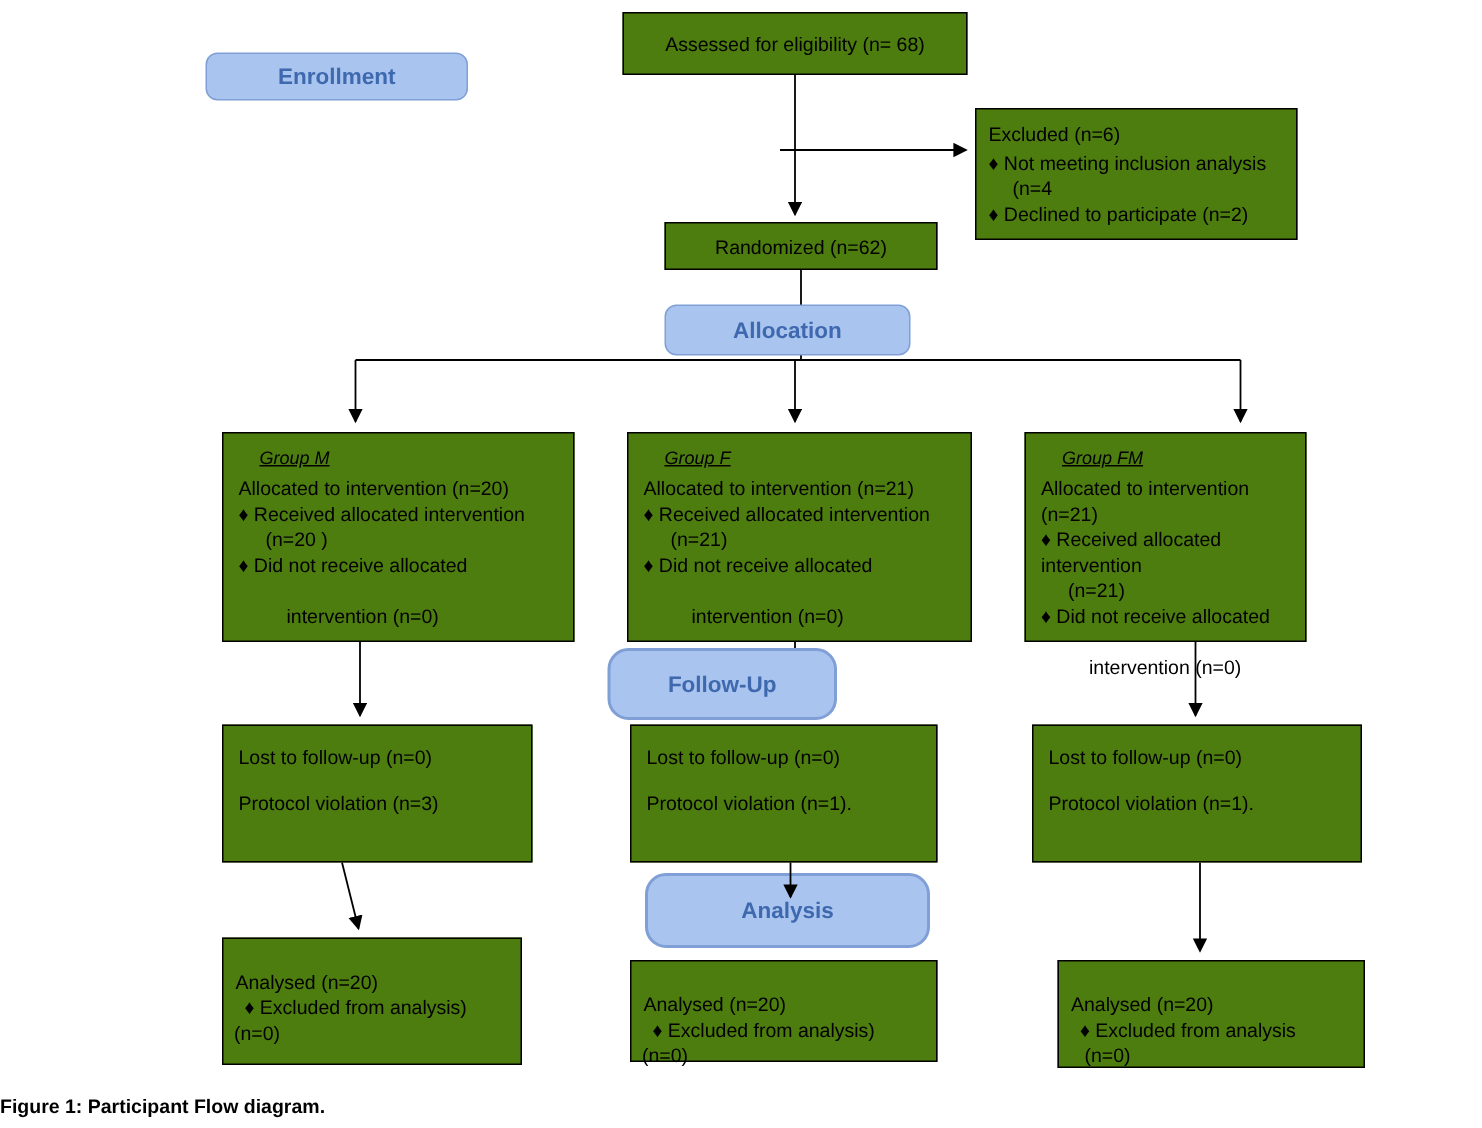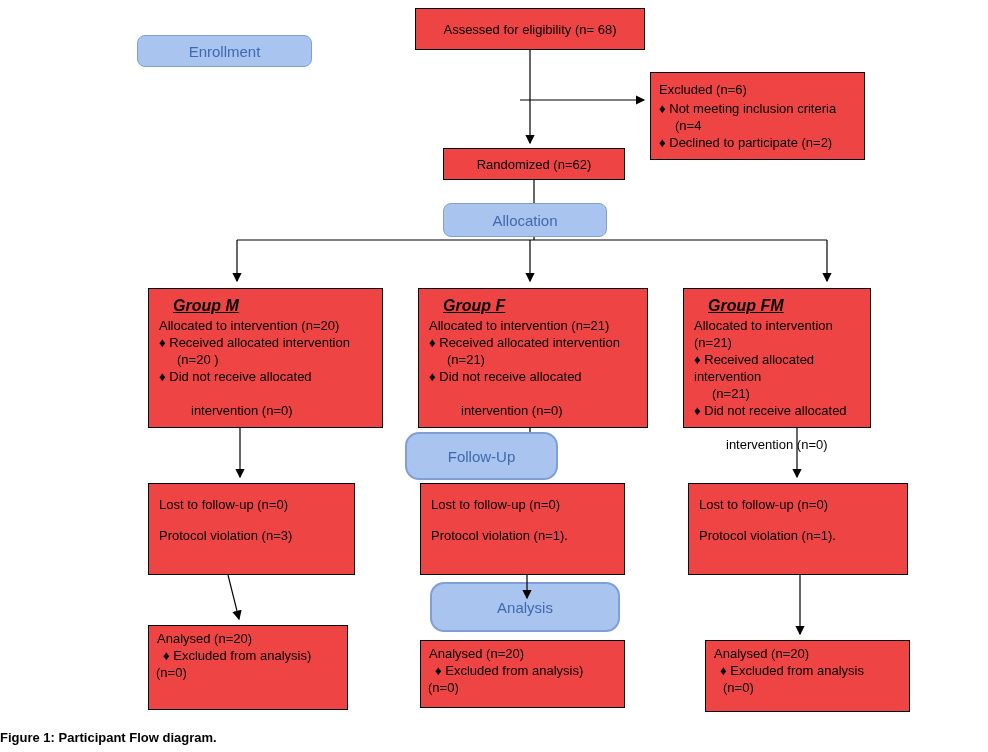--- a/index.html
+++ b/index.html
@@ -4,41 +4,41 @@
 <style>
   * { margin:0; padding:0; box-sizing:border-box; }
   html,body { background:#ffffff; }
   body { font-family:"Liberation Sans", sans-serif; color:#000; }
   .canvas { position:relative; width:988px; height:752px; background:#fff; overflow:hidden; }
 
   svg.arrows, svg.arrows-top { position:absolute; left:0; top:0; }
   svg.arrows { z-index:1; }
   svg.arrows-top { z-index:3; }
 
-  .box { position:absolute; background:#ef4444; border:1px solid #000; font-size:13px; line-height:17px; z-index:2; }
+  .box { position:absolute; background:#4d7c0f; border:1px solid #000; font-size:13px; line-height:17px; z-index:2; }
   .stage { position:absolute; background:#a9c4ee; border:1px solid #7f9fd6; border-radius:8px;
-           color:#3f69ae; font-weight:normal; font-size:15px;
+           color:#3f69ae; font-weight:bold; font-size:15px;
            display:flex; align-items:center; justify-content:center; z-index:2; }
   .stage.big { border-radius:14px; border-width:2px; }
   .center-text { display:flex; align-items:center; justify-content:center; }
 
-  .g-title { font-weight:bold; font-style:italic; text-decoration:underline; font-size:16px;
+  .g-title { font-weight:normal; font-style:italic; text-decoration:underline; font-size:12px;
              margin:8px 0 3px 24px; }
   .g-line { padding-left:10px; }
   .g-cont1 { padding-left:28px; }
   .g-cont2 { padding-left:42px;margin-top:17px; }
 
   .x-title { padding:8px 0 2px 8px; }
   .x-bullet { padding-left:8px; }
   .x-cont { padding-left:24px; }
 
   .f-line1 { margin:12px 0 0 10px; }
   .f-line2 { margin:14px 0 0 10px; }
 
-  .a-line1 { margin:4px 0 0 8px; }
+  .a-line1 { margin:20px 0 0 8px; }
   .a-bullet { margin-left:14px; }
   .a-line3 { margin-left:7px; }
   .a-line3-indent { margin-left:17px; }
 
   .caption { position:absolute; left:0; top:730; width:988px; 
              font-weight:bold; font-size:13px; z-index:2; }
 </style>
 </head>
 <body>
 
@@ -80,21 +80,21 @@
     </defs>
     <line x1="527" y1="575" x2="527" y2="598" stroke="#000" stroke-width="1.2" marker-end="url(#ah2)"></line>
   </svg>
 
   <div class="box center-text" style="left:415px; top:8px; width:230px; height:42px;">
     <span>Assessed for eligibility (n= 68)</span>
   </div>
 
   <div class="box" style="left:650px; top:72px; width:215px; height:88px;">
     <div class="x-title">Excluded (n=6)</div>
-    <div class="x-bullet">♦  Not meeting inclusion criteria</div>
+    <div class="x-bullet">♦  Not meeting inclusion analysis</div>
     <div class="x-cont">(n=4</div>
     <div class="x-bullet">♦  Declined to participate (n=2)</div>
   </div>
 
   <div class="box center-text" style="left:443px; top:148px; width:182px; height:32px;">
     <span>Randomized (n=62)</span>
   </div>
 
   <div class="box" style="left:148px; top:288px; width:235px; height:140px;">
     <div class="g-title">Group M</div>

